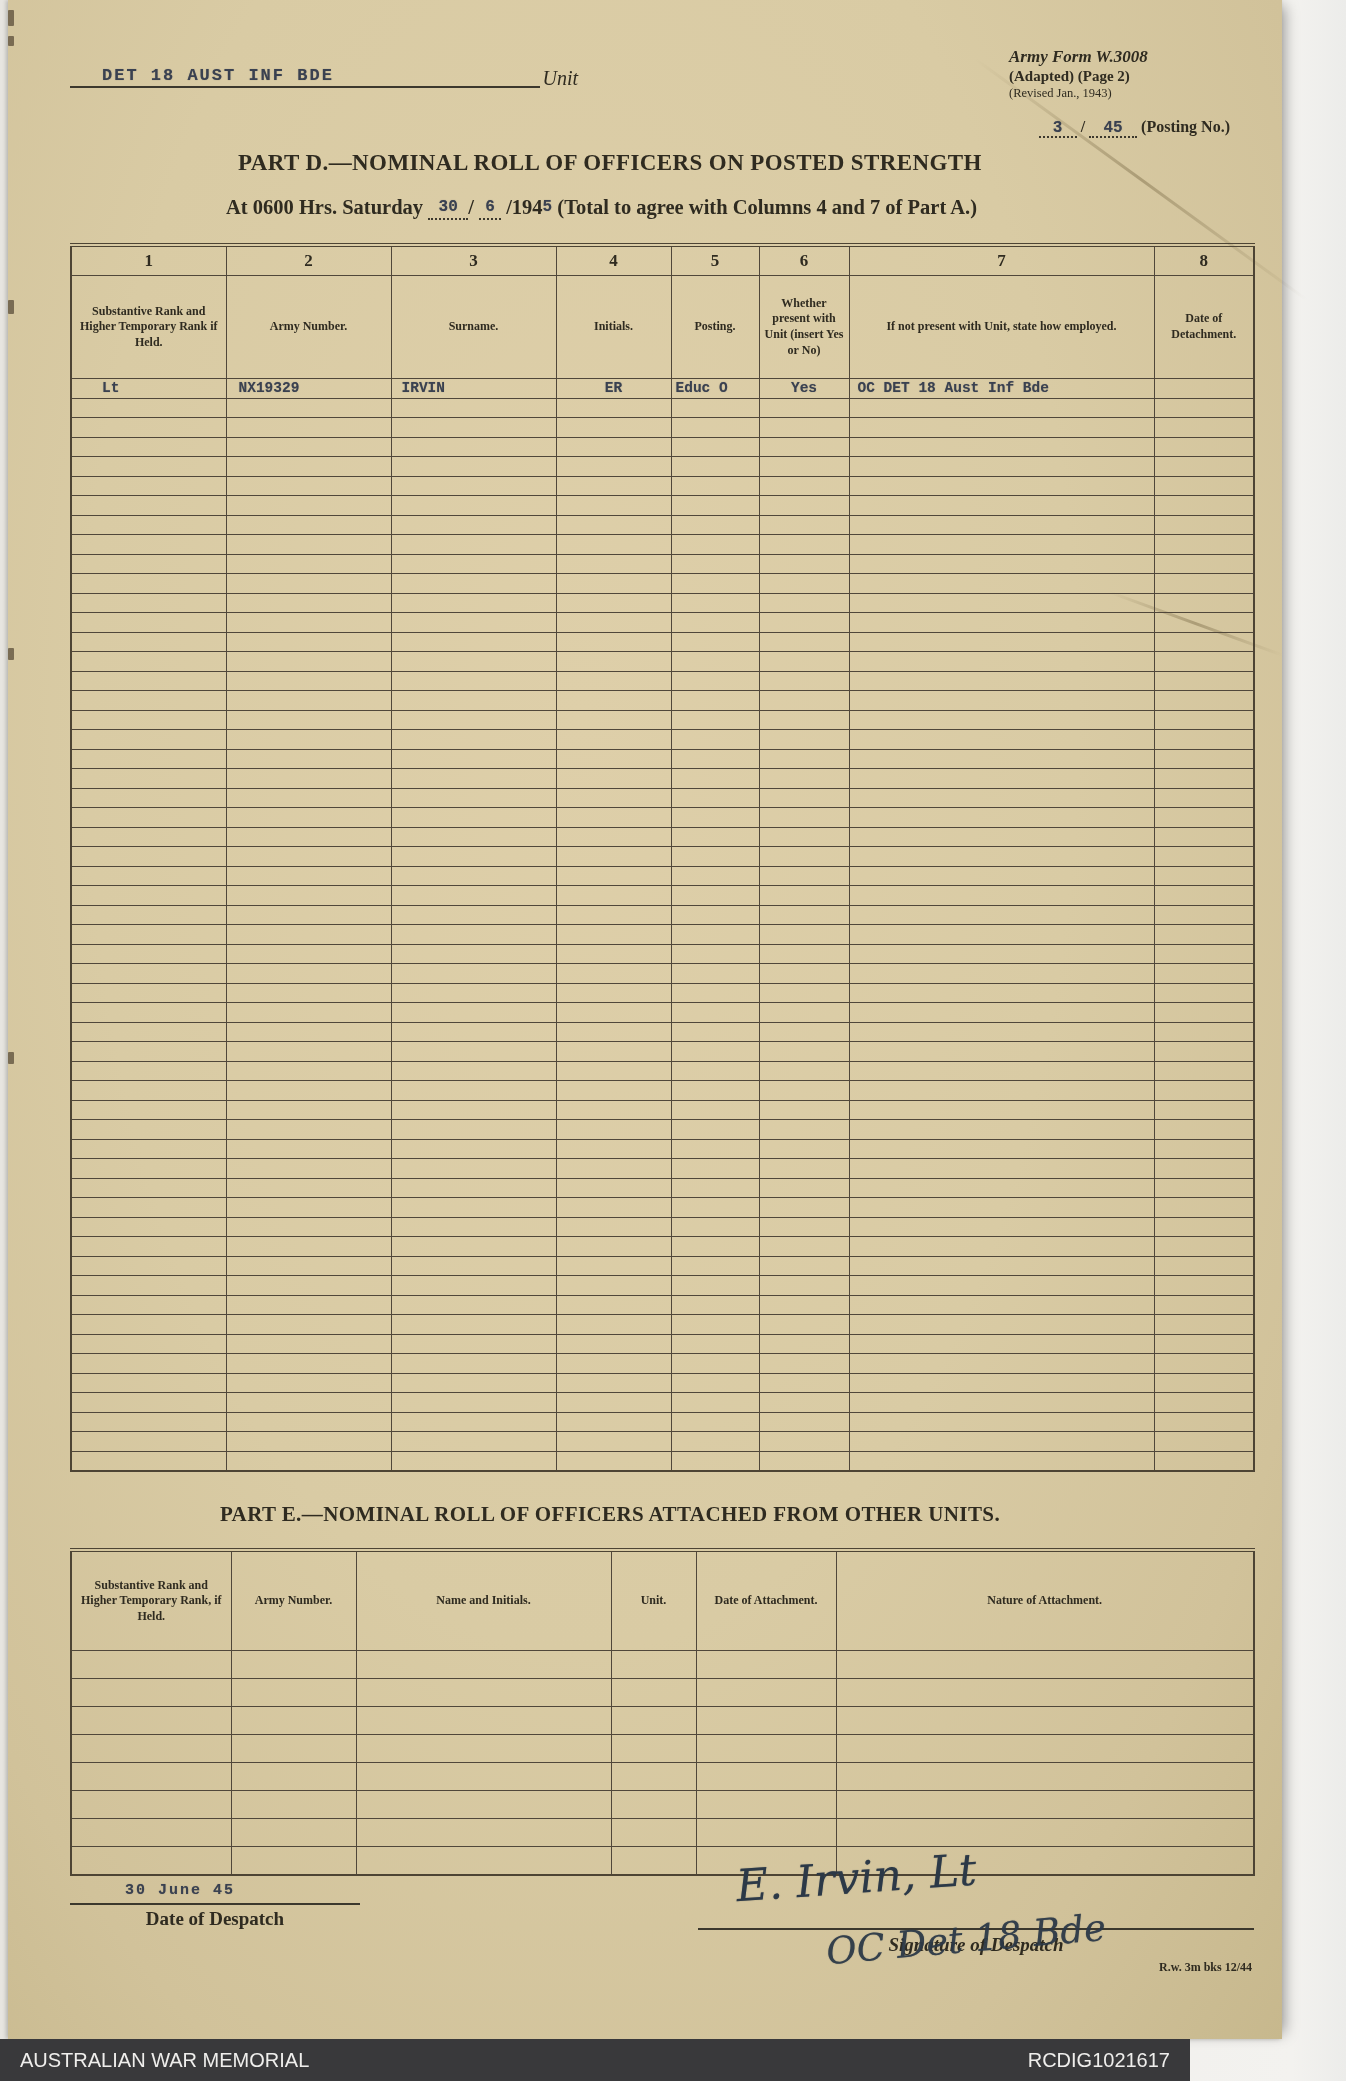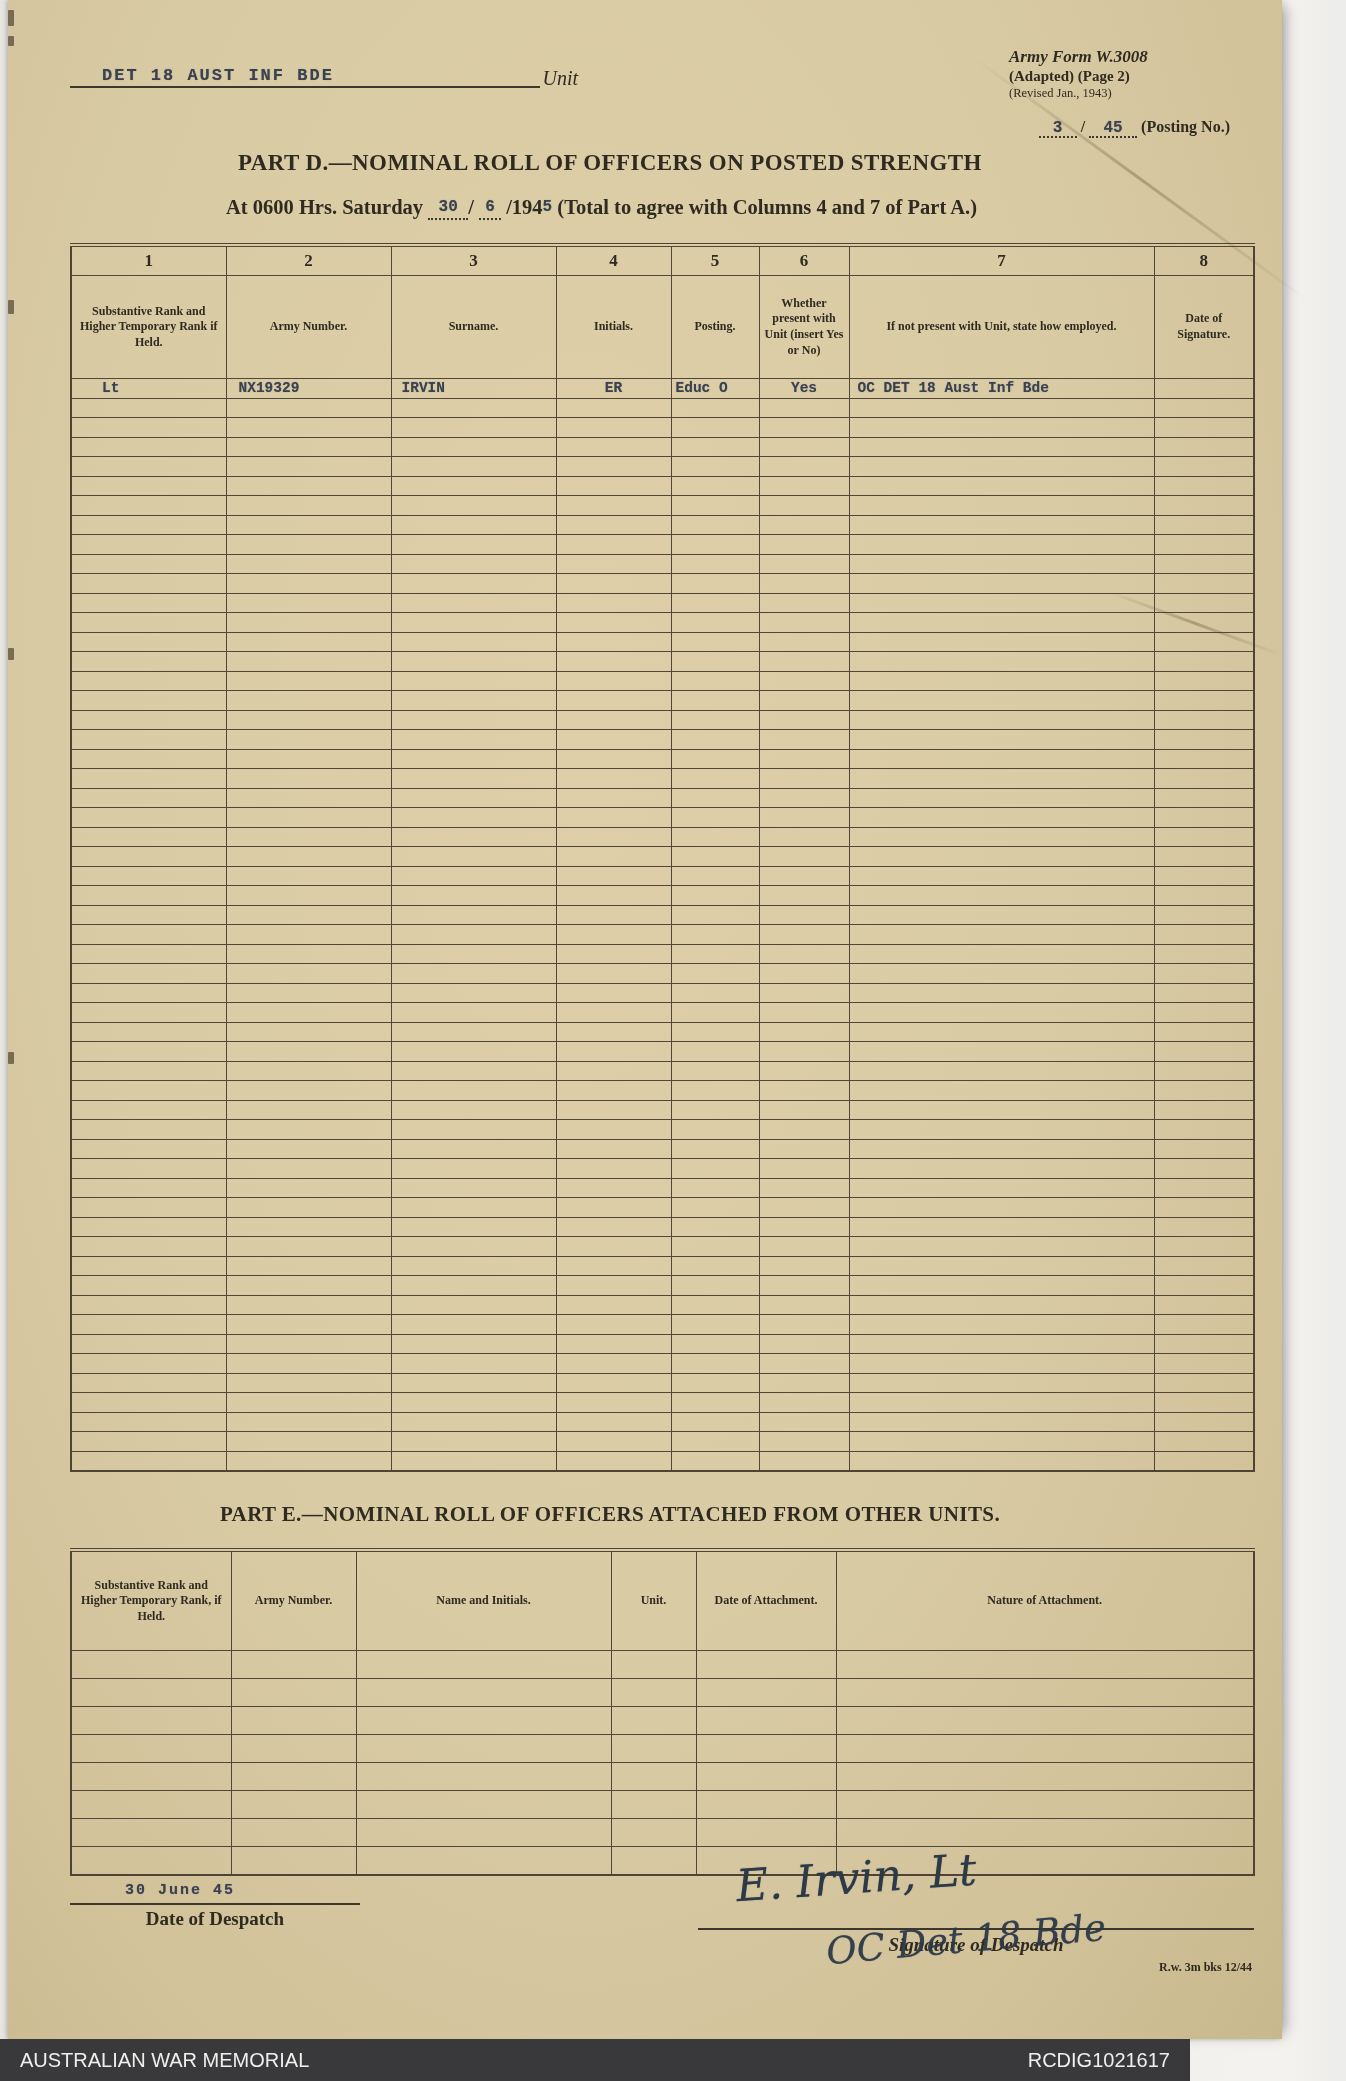--- a/index.html
+++ b/index.html
@@ -153,21 +153,21 @@
           <th class="num">8</th>
         </tr>
         <tr class="hdr-row">
           <th class="hdr">Substantive Rank and Higher Temporary Rank if Held.</th>
           <th class="hdr">Army Number.</th>
           <th class="hdr">Surname.</th>
           <th class="hdr">Initials.</th>
           <th class="hdr">Posting.</th>
           <th class="hdr">Whether present with Unit (insert Yes or No)</th>
           <th class="hdr">If not present with Unit, state how employed.</th>
-          <th class="hdr">Date of Signature.</th>
+          <th class="hdr">Date of Detachment.</th>
         </tr>
       </thead>
       <tbody id="partd-body">
           <tr>
             <td class="typed c0">Lt</td>
             <td class="typed c1">NX19329</td>
             <td class="typed c2">IRVIN</td>
             <td class="typed c3">ER</td>
             <td class="typed c4">Educ O</td>
             <td class="typed c5">Yes</td>

